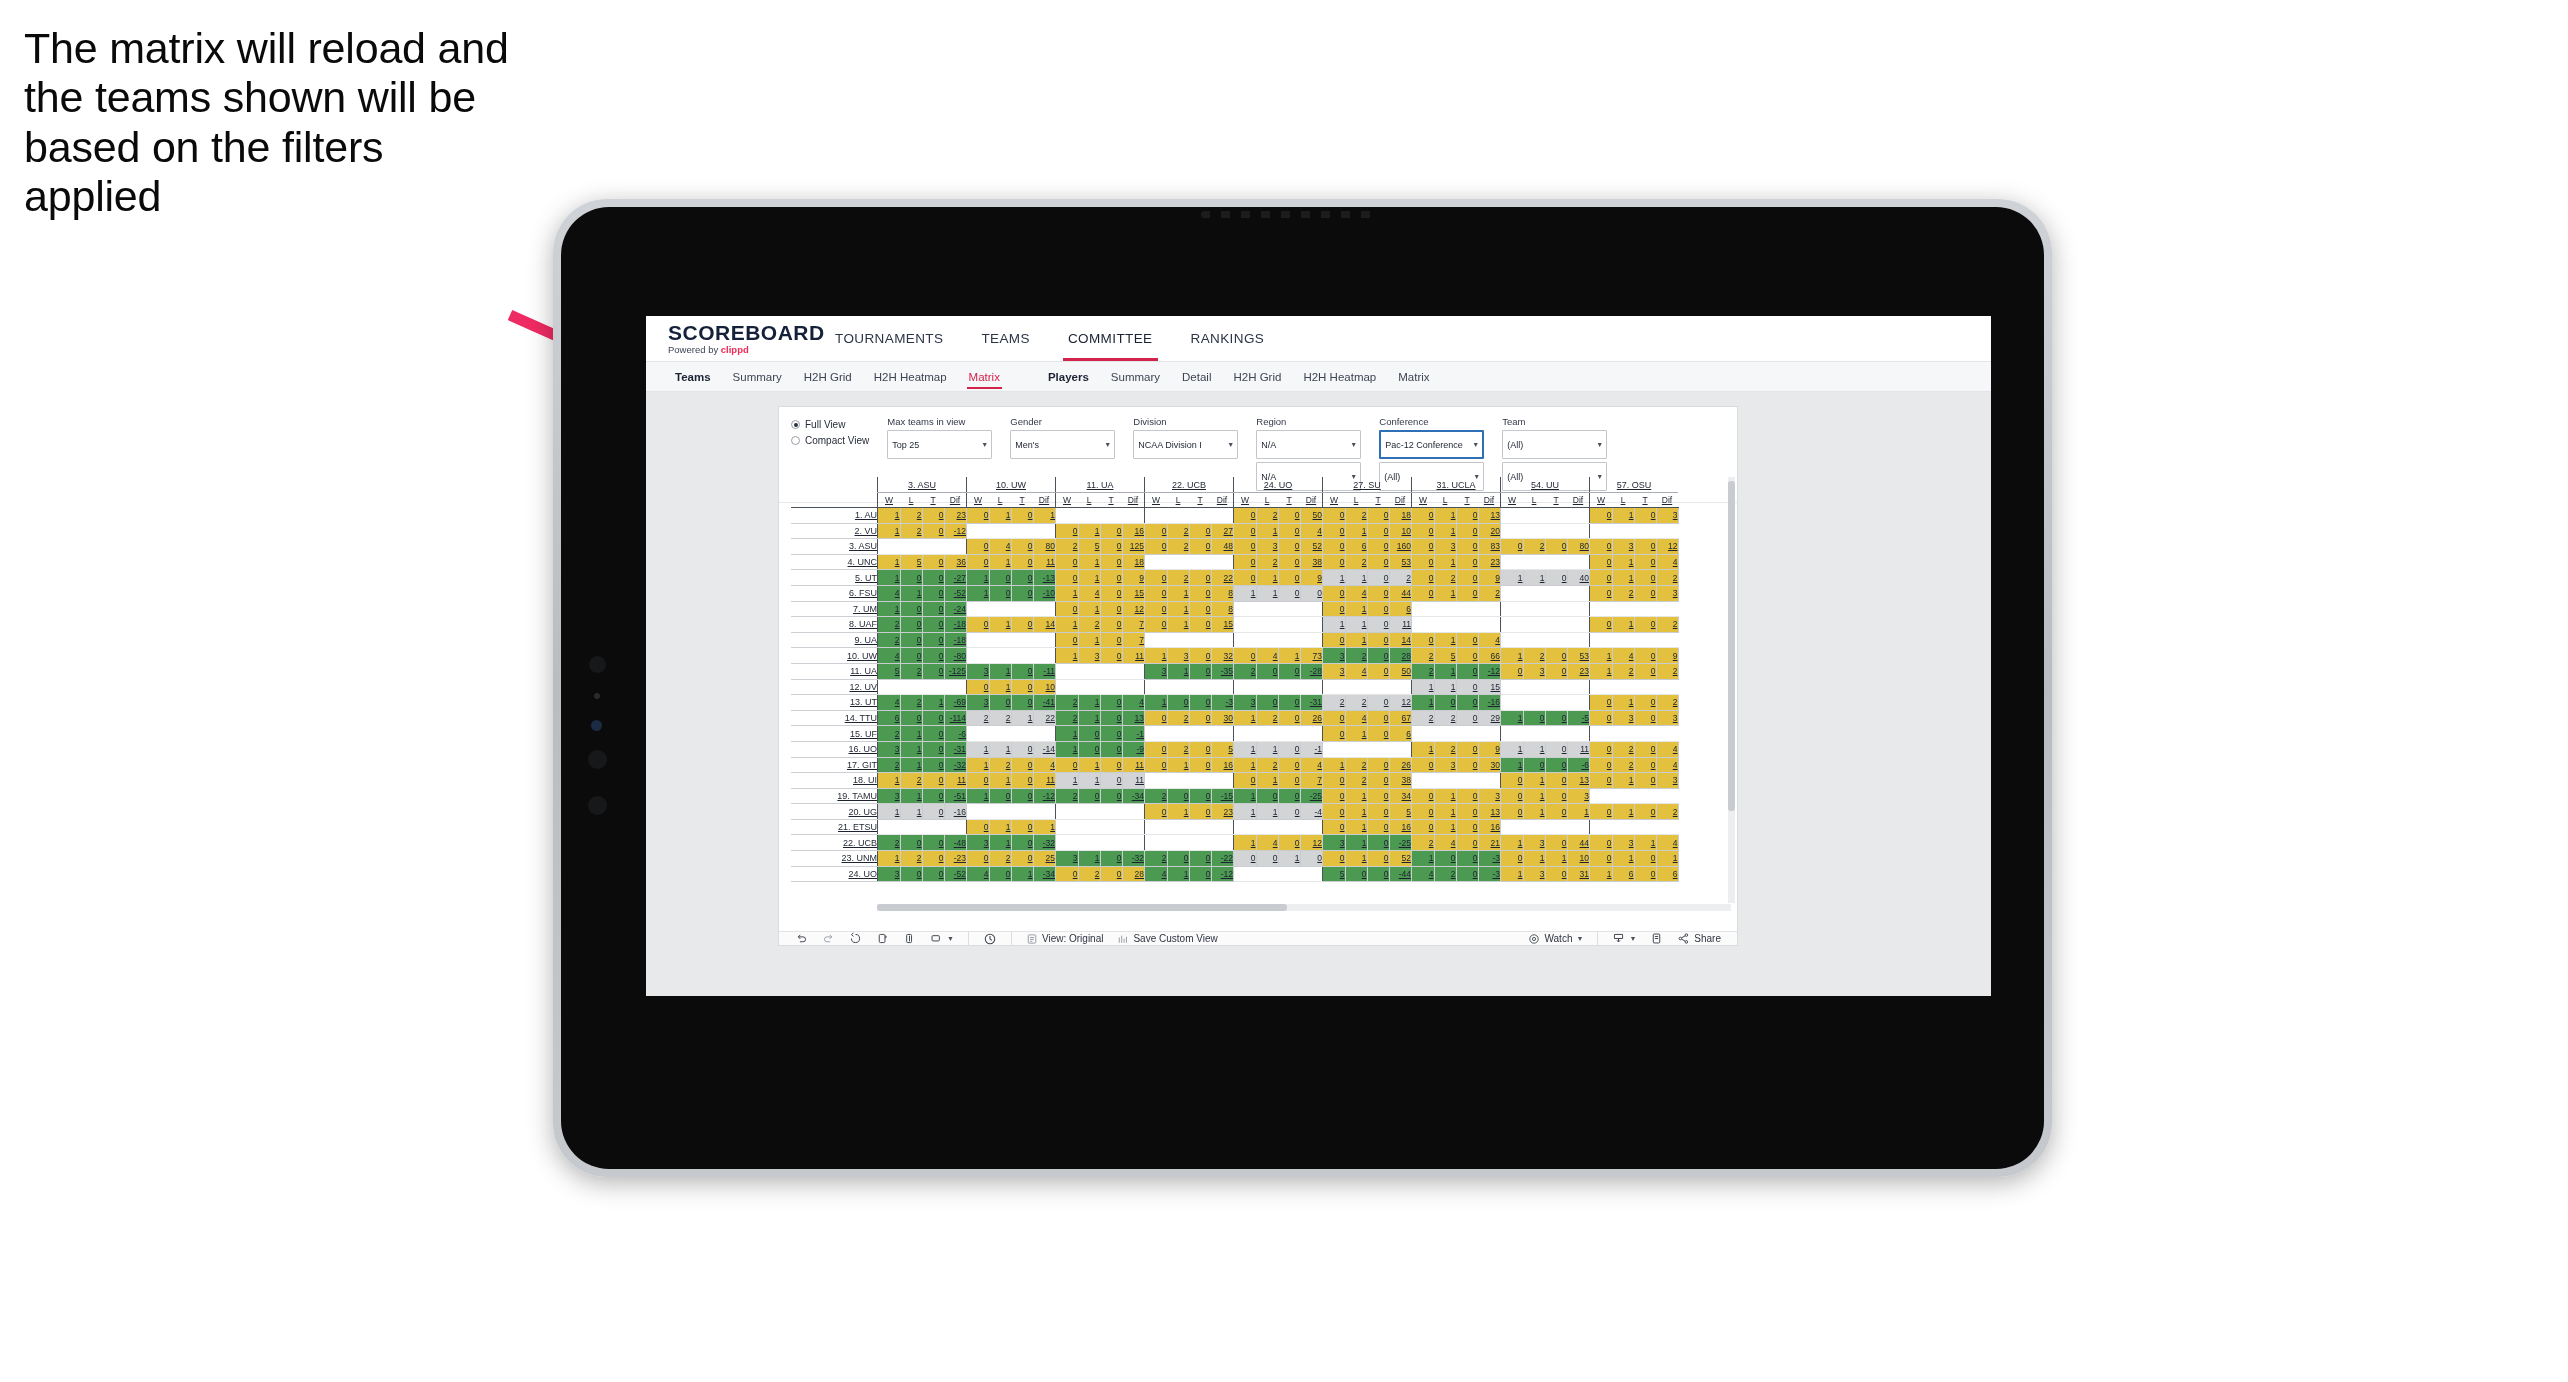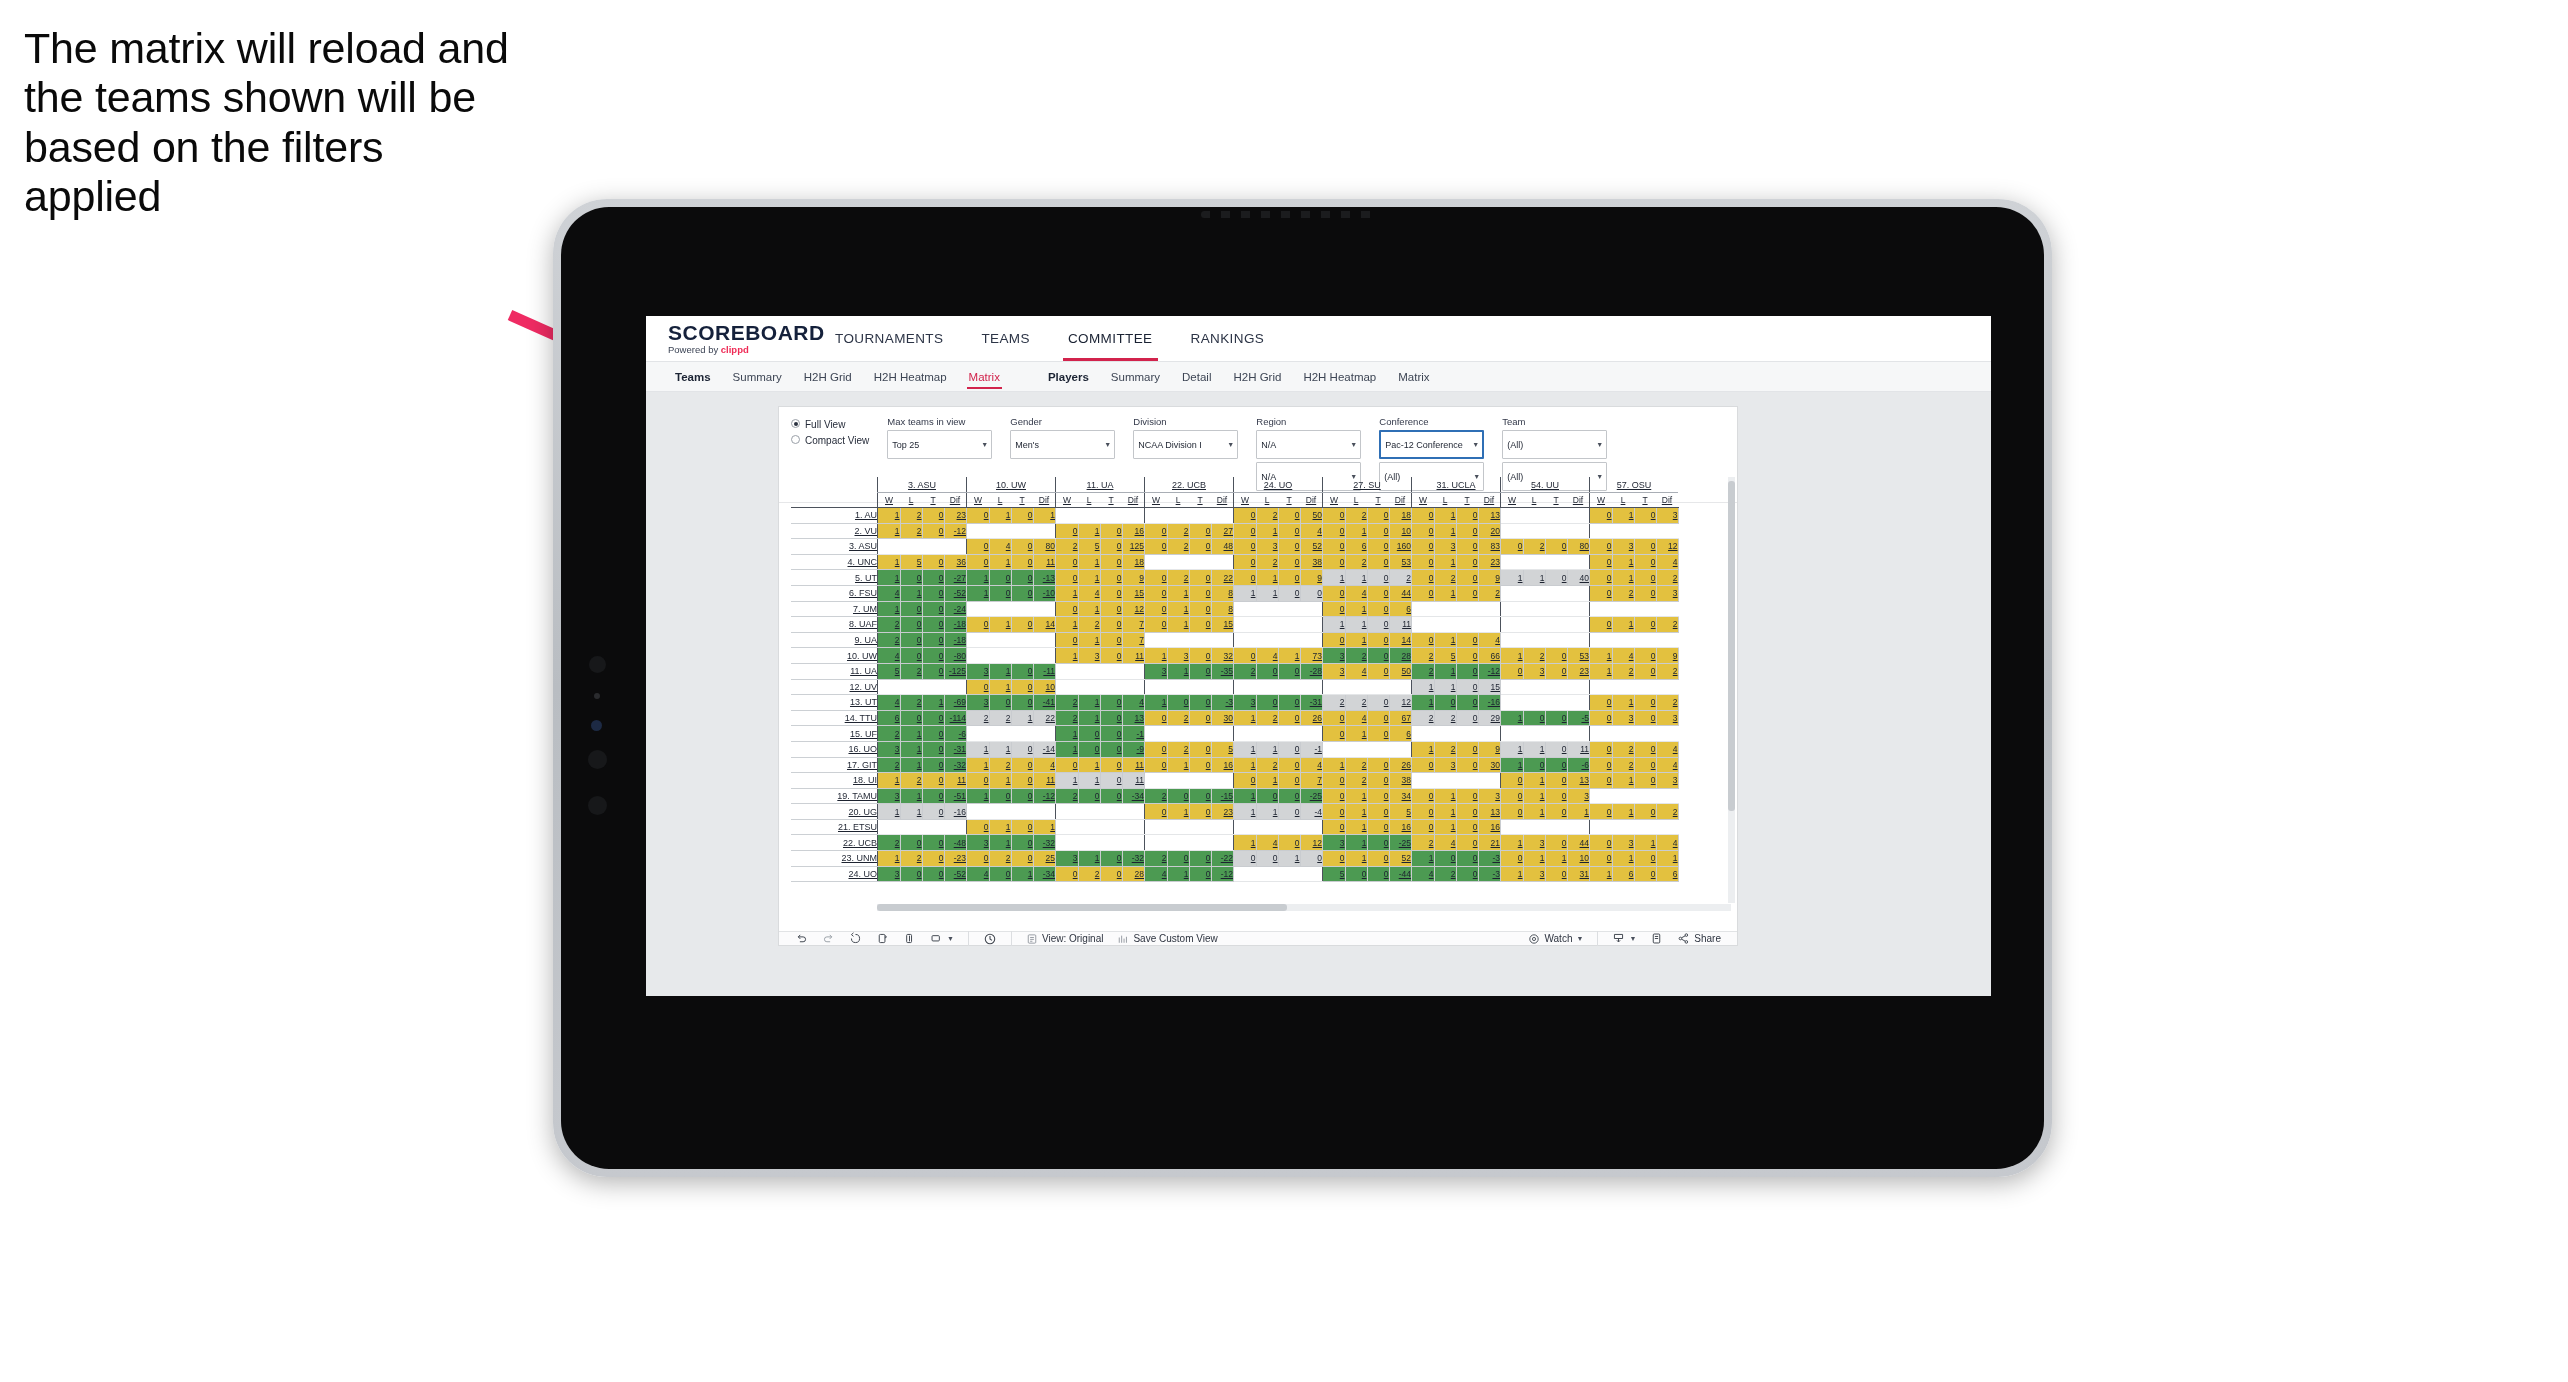--- a/index.html
+++ b/index.html
@@ -89,21 +89,21 @@
   .fgroup{display:flex;flex-direction:column;}
   .flabel{font-size:9.5px;color:#33394a;margin-bottom:3px;line-height:1.1;}
   .fselect{
     width:105px;height:29px;border:1px solid #c3c6ca;background:#fff;border-radius:1px;
     font-size:9px;color:#1d2330;display:flex;align-items:center;justify-content:space-between;
     padding:0 3px 0 4px;box-sizing:border-box;margin-bottom:3px;cursor:pointer;
   }
   .fselect.hl{border:2px solid #2f6fb5;}
   .fselect .car{font-size:7px;color:#4a505c;}
   .radios{display:flex;flex-direction:column;gap:5px;padding-top:2px;}
-  .radio{display:flex;gap:5px;font-size:10px;color:#262c3a;cursor:pointer;}
+  .radio{display:flex;align-items:center;gap:5px;font-size:10px;color:#262c3a;cursor:pointer;}
   .rdot{width:9px;height:9px;border-radius:50%;border:1px solid #9aa0a8;background:#fff;
      display:flex;align-items:center;justify-content:center;box-sizing:border-box;}
   .rdot.on::after{content:"";width:4px;height:4px;border-radius:50%;background:#2b3240;}
 
   
   #matrix-wrap{position:absolute;left:0;top:66px;right:0;bottom:32px;overflow:hidden;padding-left:12px;padding-top:4px;box-sizing:border-box;}
   table.mx{border-collapse:collapse;font-size:8.5px;color:#1d2330;table-layout:fixed;text-decoration:underline;}
   table.mx th,table.mx td{padding:0;margin:0;}
   .corner{width:86px;}
   .teamhead{

